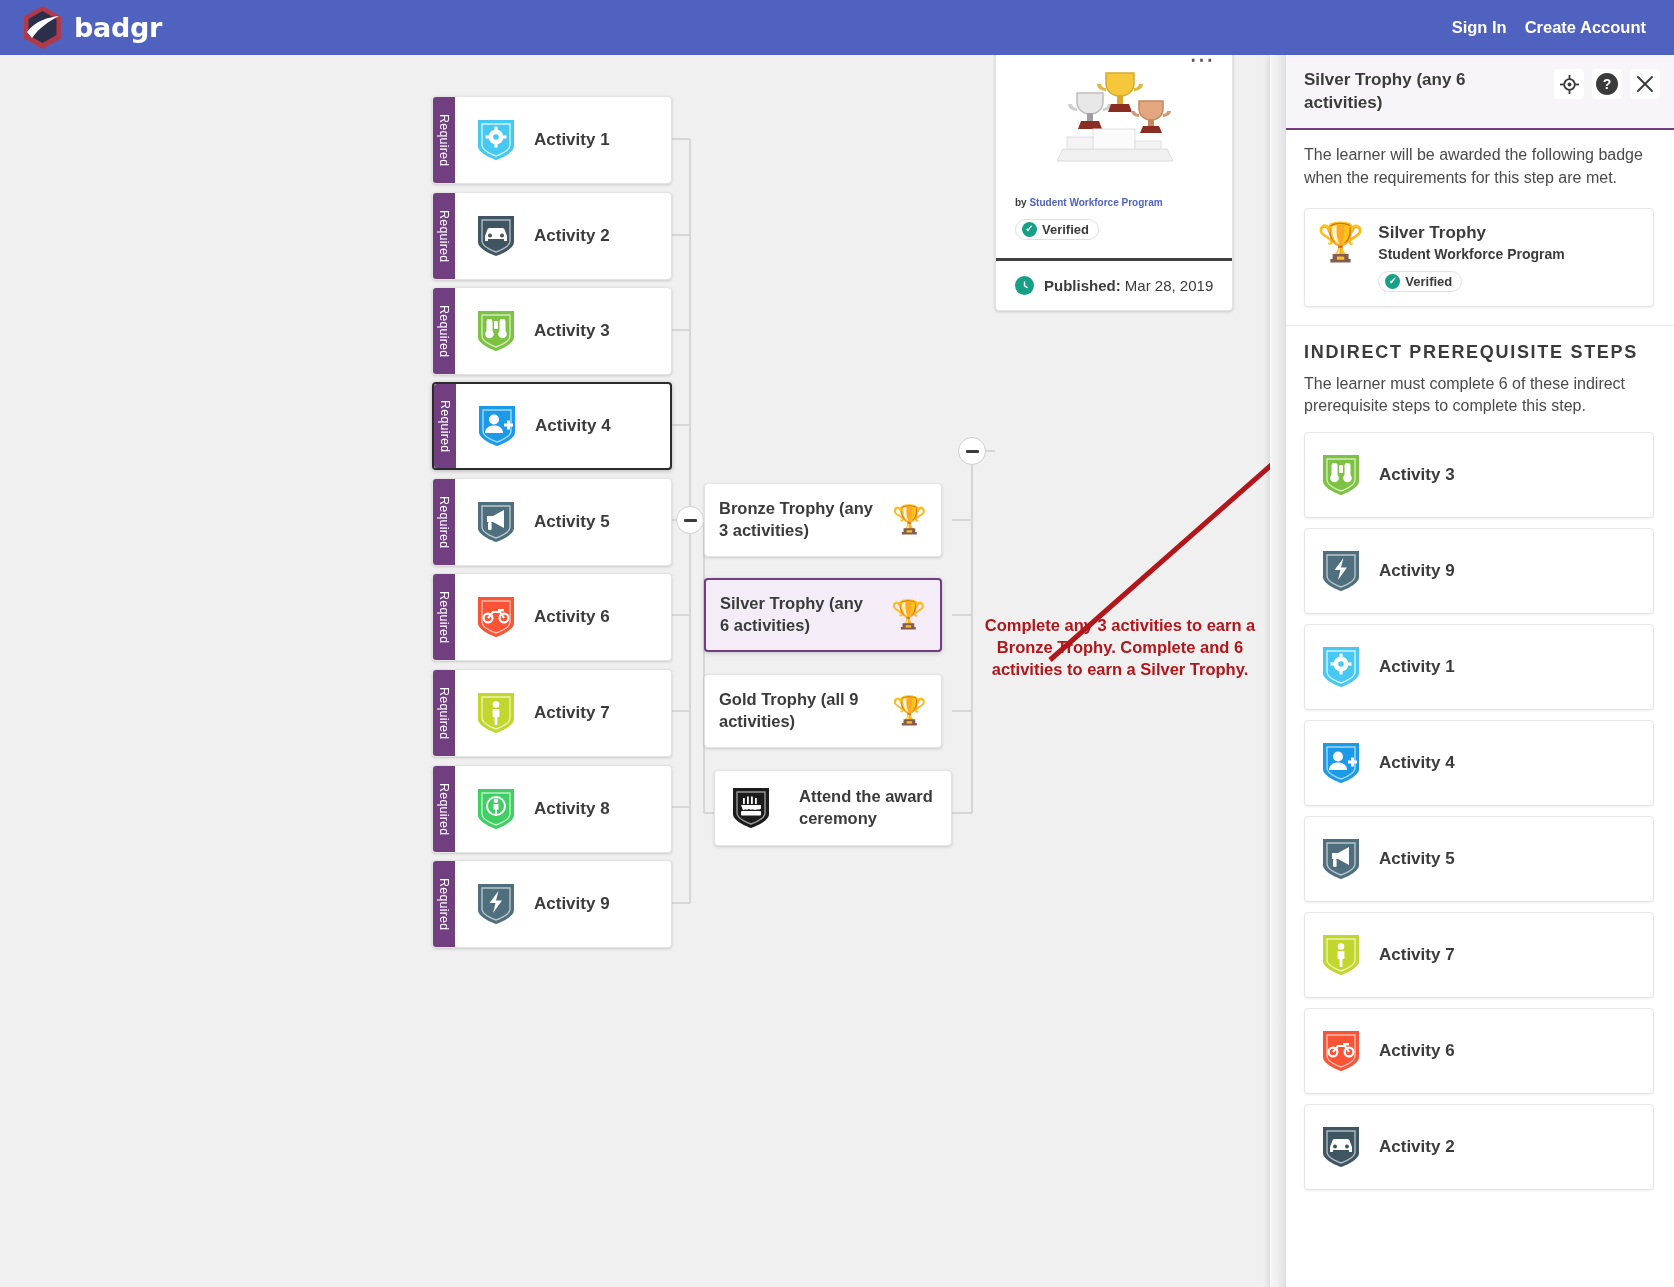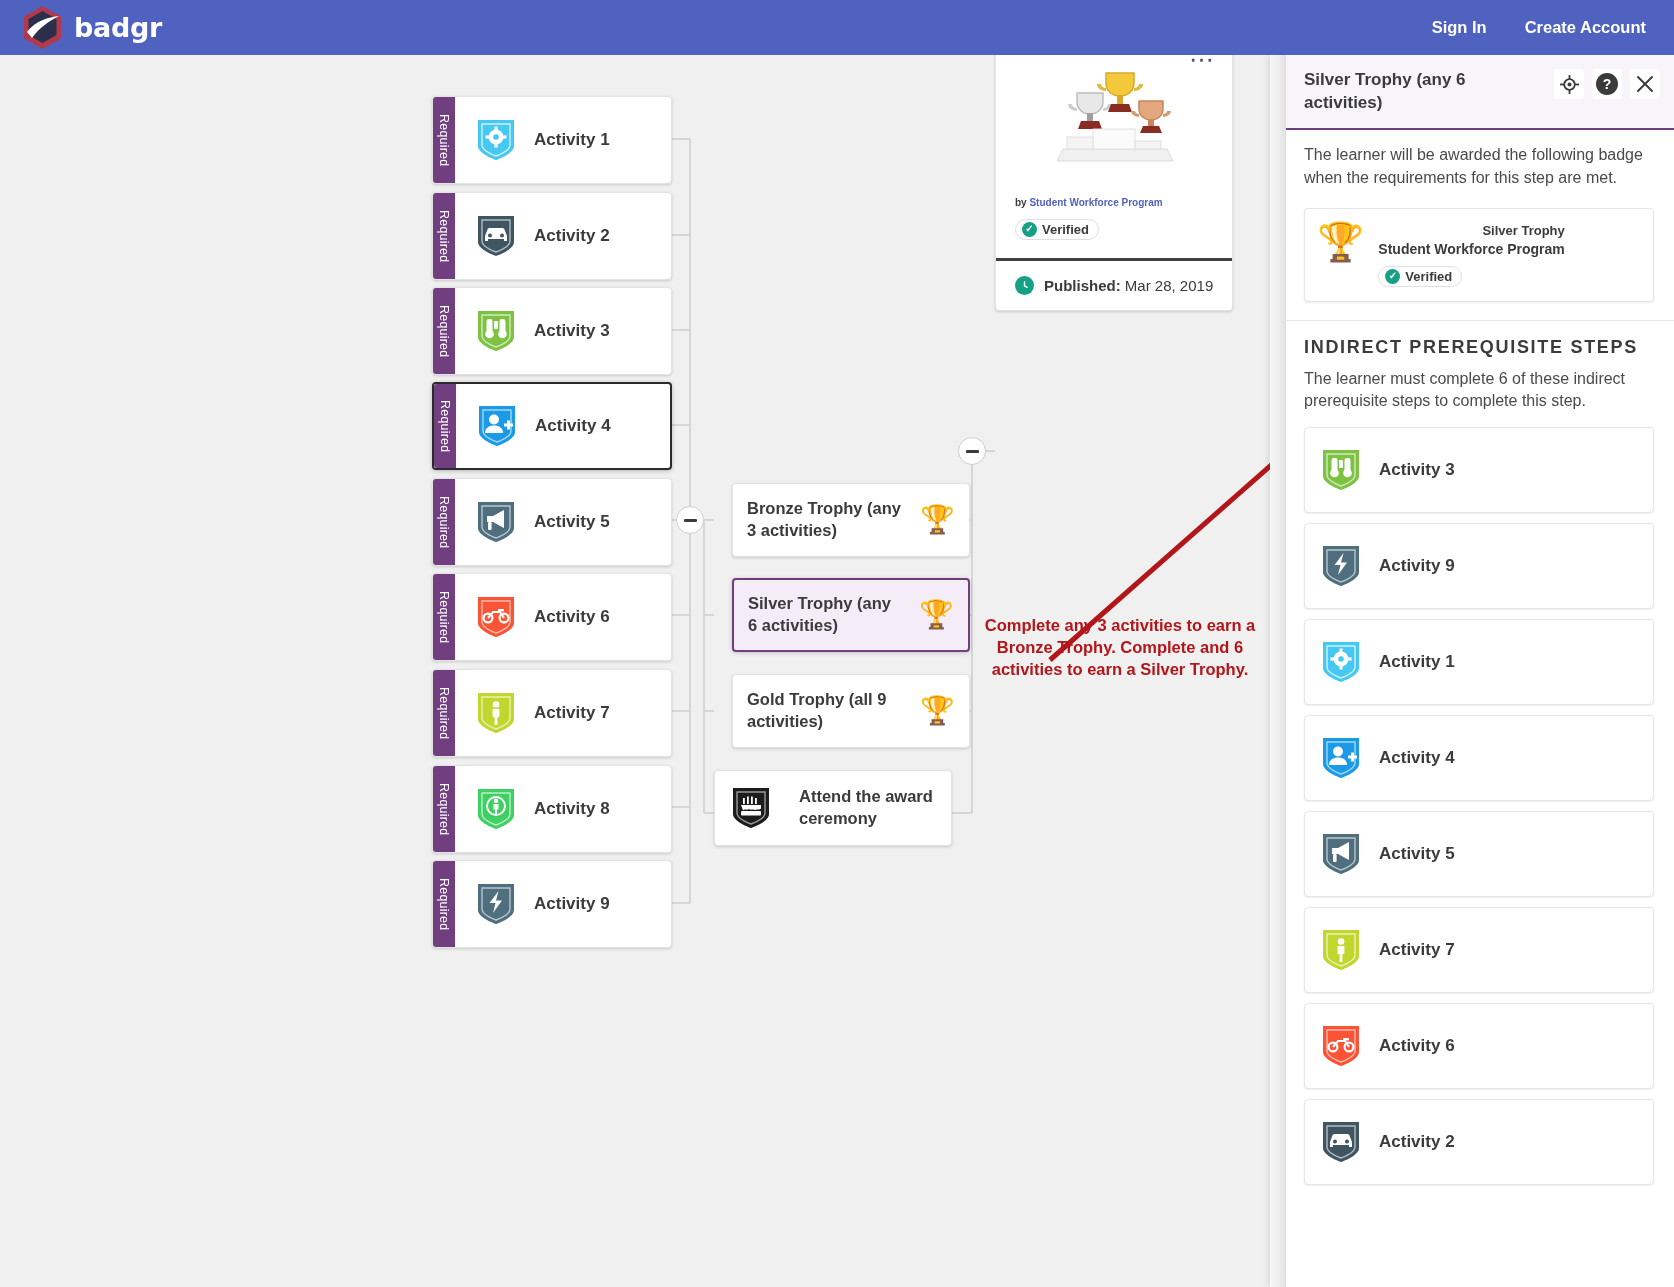--- a/index.html
+++ b/index.html
@@ -17,21 +17,21 @@
     background:#5062c0; display:flex; align-items:center;
     padding:0 22px; z-index:40;
   }
   #logo-wrap { display:flex; align-items:center; gap:11px; }
   .hexlogo { width:41px; height:45px; position:relative; }
   .hexlogo svg { display:block; }
   #brand-text {
     color:#ffffff; font-size:27px; font-weight:700; letter-spacing:-0.3px;
     font-family:"DejaVu Sans", sans-serif;
   }
-  #topbar-right { margin-left:auto; display:flex; align-items:center; gap:38px; padding-right:6px;}
+  #topbar-right { margin-left:auto; display:flex; align-items:center; gap:18px; padding-right:6px;}
   .topnav-link {
     color:#ffffff; font-size:16.5px; font-weight:700; cursor:pointer; white-space:nowrap;
   }
 
   
   #canvas {
     position:absolute; top:55px; left:0; width:1270px; height:1232px;
     background:#f0f0f0; overflow:hidden;
   }
 
@@ -62,21 +62,21 @@
     letter-spacing:0.2px; white-space:nowrap;
   }
   .act-body { display:flex; align-items:center; gap:16px; padding-left:19px; flex:1; }
   .act-label { font-size:17px; font-weight:700; color:#3b3b3b; }
 
   
   .shield { width:44px; height:48px; flex:0 0 44px; }
 
   
   .step-node {
-    width:238px; min-height:74px; left:732px; padding:0 14px;
+    width:238px; min-height:74px; left:704px; padding:0 14px;
     justify-content:space-between; gap:16px;
   }
   .step-node.selected {
     border:2px solid #713f80; background:#f4ecf6;
     box-shadow:0 1px 4px rgba(0,0,0,0.18);
   }
   .step-label { font-size:16.5px; font-weight:700; line-height:1.32; color:#3b3b3b; }
   .step-emoji { font-size:28px; line-height:1; flex:0 0 auto;
                 font-family:"DejaVu Sans", sans-serif; }
   .award-node { width:238px; height:76px; left:714px; padding:0 14px; gap:26px; justify-content:flex-start;}
@@ -164,21 +164,21 @@
   .head-btn svg { display:block; }
 
   #panel-desc { padding:14px 22px 4px 18px; font-size:16px; line-height:1.42; color:#4a4a4a; }
 
   #award-badge-card {
     margin:14px 20px 0 18px; border:1px solid #e6e6e6; border-radius:4px;
     background:#fff; box-shadow:0 1px 2px rgba(0,0,0,0.08);
     padding:14px 12px; display:flex; gap:14px; align-items:flex-start;
   }
   #award-trophy { font-size:38px; line-height:1; font-family:"DejaVu Sans", sans-serif; }
-  #award-name { font-size:13px; font-weight:700; color:#3b3b3b;text-align:right; }
+  #award-name { font-size:17px; font-weight:700; color:#3b3b3b; }
   #award-issuer { font-size:14px; font-weight:700; color:#3b3b3b; margin-top:3px; }
 
   #panel-sep { height:1px; background:#e8e8e8; margin:18px 0 0 0; }
 
   #prereq-heading {
     padding:16px 18px 0 18px; font-size:18px; font-weight:700;
     letter-spacing:1.7px; color:#3b3b3b;
   }
   #prereq-desc { padding:10px 22px 0 18px; font-size:16px; line-height:1.42; color:#4a4a4a; }
 

